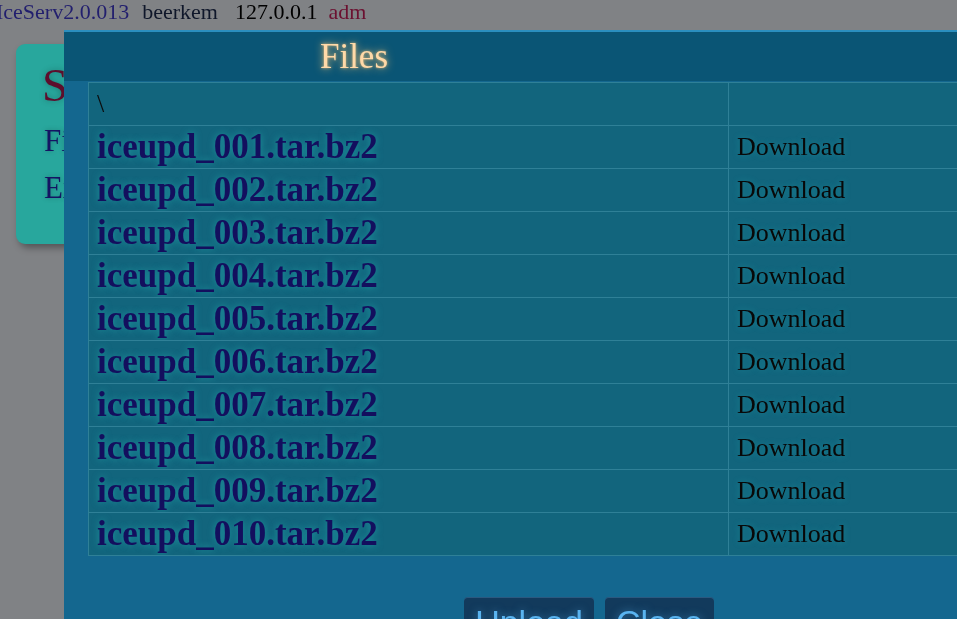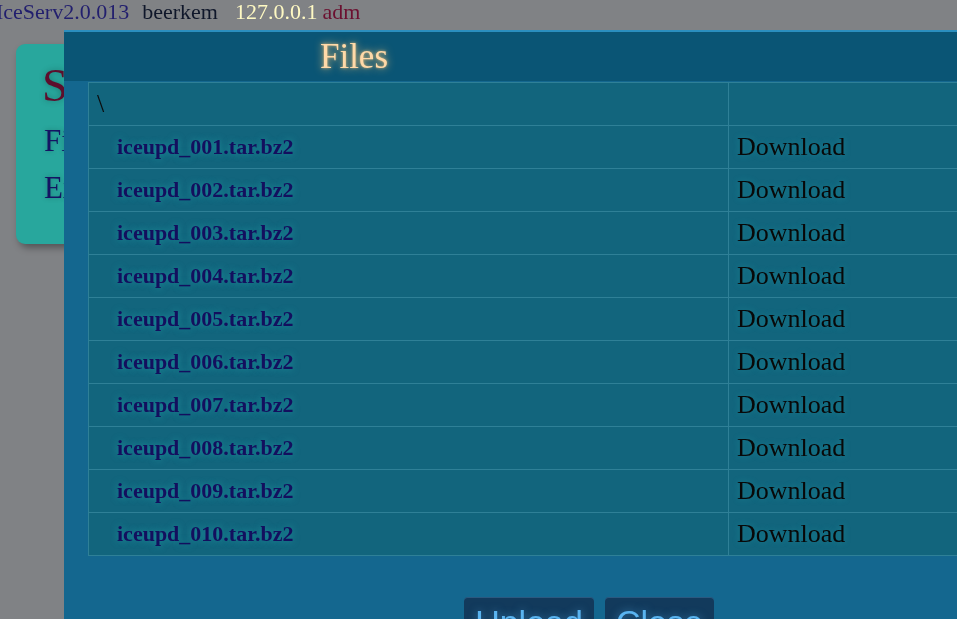--- a/index.html
+++ b/index.html
@@ -28,22 +28,22 @@
     overflow: hidden;
     line-height: 24px;
   }
   .tb-seg {
     font-family: "Liberation Serif", "DejaVu Serif", serif;
     font-size: 22px;
     letter-spacing: 0px;
   }
   .tb-app   { color: #221f6e; margin-left: -4px; }
   .tb-host  { color: #0f172a; margin-left: 9px; }
-  .tb-ip    { color: #fef9c3; margin-left: 13px; }
-  .tb-user  { color: #6b1030; margin-left: 1px; }
+  .tb-ip    { color: #000000; margin-left: 13px; }
+  .tb-user  { color: #6b1030; margin-left: 7px; }
 
   
   #sidepanel {
     position: absolute;
     left: 16px;
     top: 44px;
     width: 178px;
     height: 200px;
     background: #28a79d;
     border-radius: 9px;
@@ -110,24 +110,23 @@
     padding: 0 0 0 8px;
     vertical-align: middle;
     overflow: hidden;
     white-space: nowrap;
   }
   #file-table td.col-name  { width: 631px; }
   #file-table td.col-act   { width: 379px; }
 
   .fname {
     color: #130f5e;
-    font-size: 22px;
+    font-size: 35px;
     font-weight: bold;
     text-shadow: 0 0 7px rgba(40,190,190,0.55);
-    margin-left: 20px;
   }
   .fname-plain {
     color: #0b0b0b;
     font-size: 26px;
     font-weight: normal;
   }
   .dl-link {
     color: #080808;
     font-size: 26px;
     font-weight: normal;

